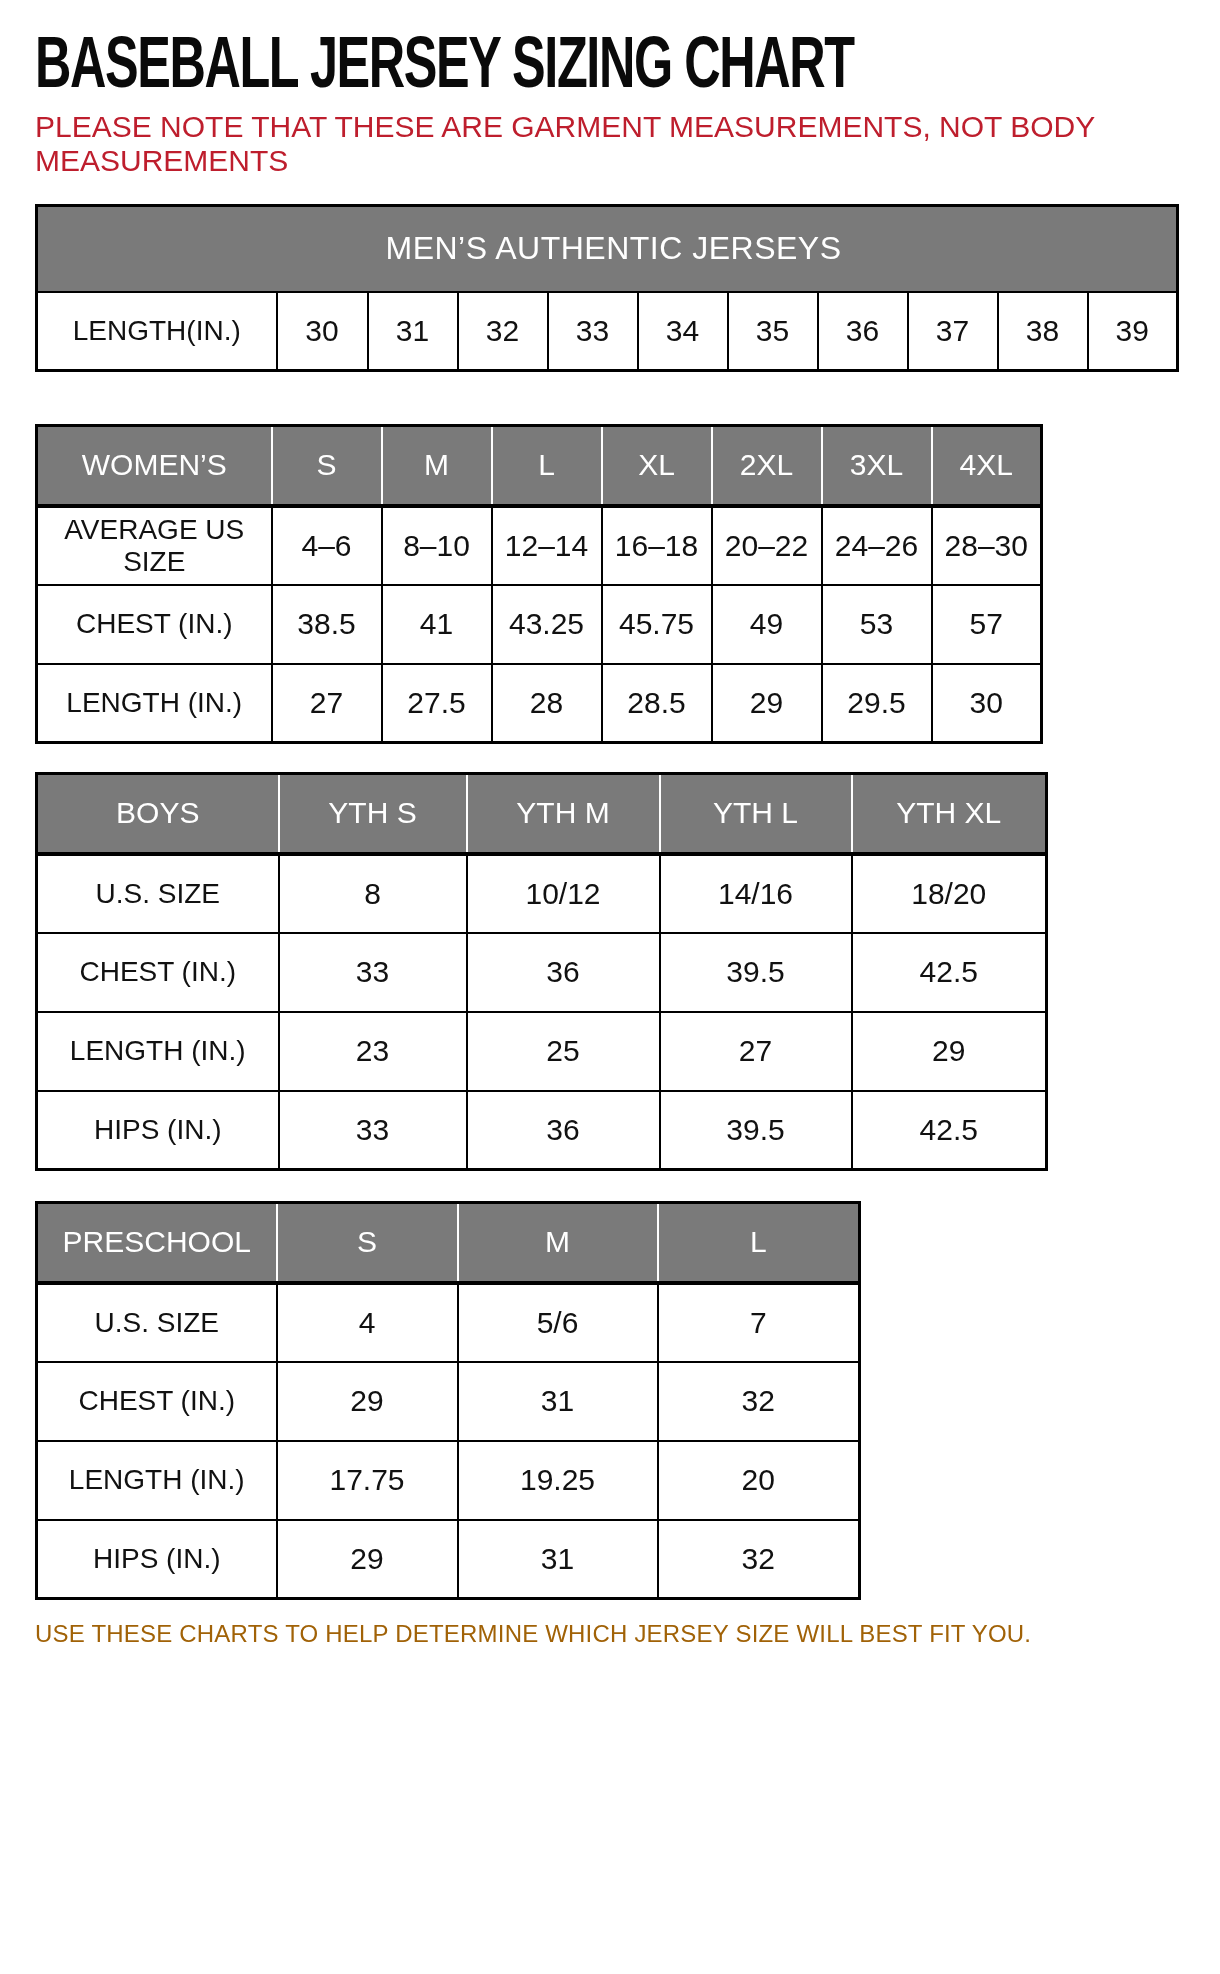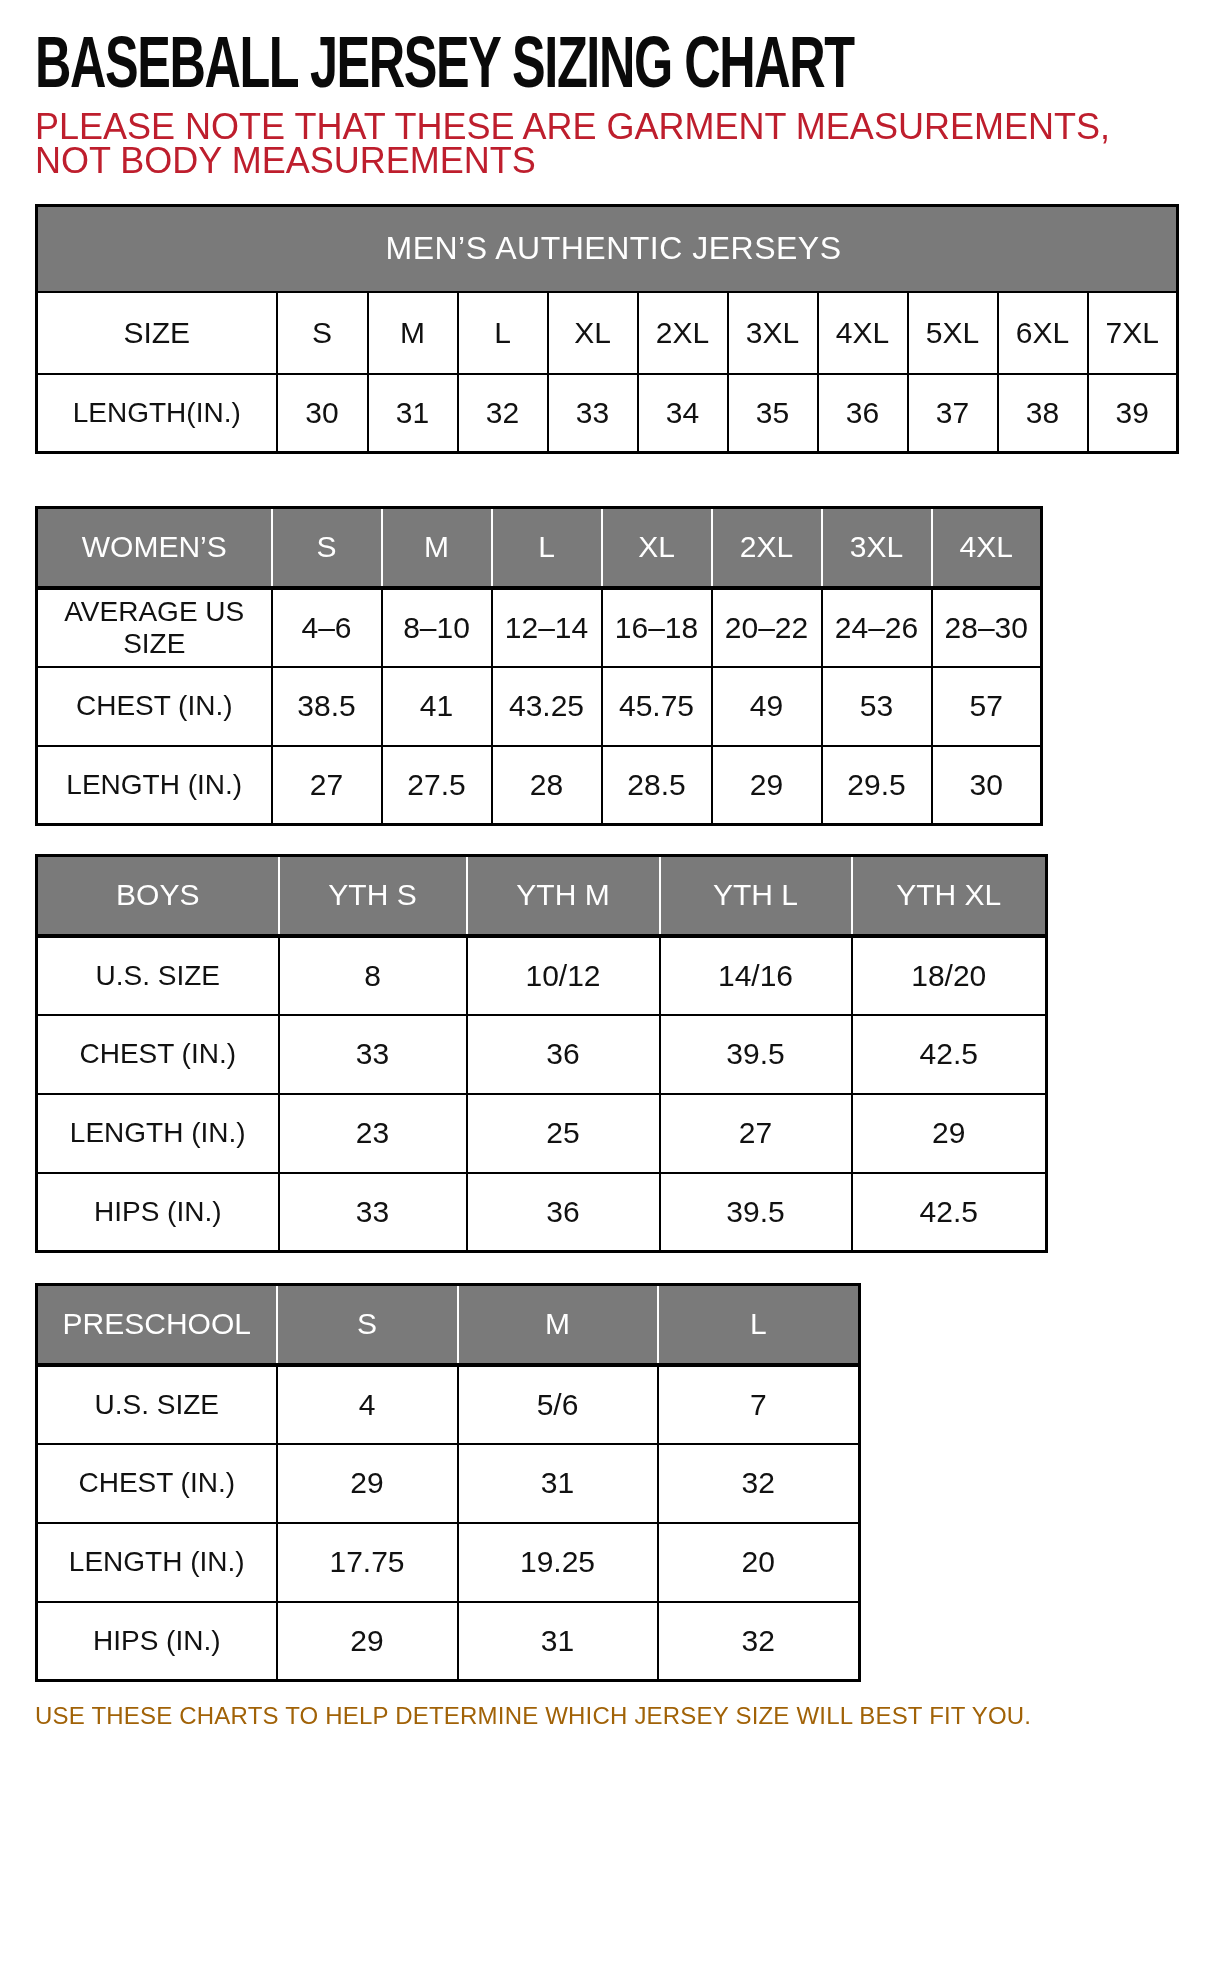--- a/index.html
+++ b/index.html
@@ -22,21 +22,21 @@
     color: #0a0a0a;
     transform: scaleX(0.70);
     transform-origin: 0 50%;
     white-space: nowrap;
     margin-top: 8px;
   }
 
   .note {
     margin-top: 16px;
     max-width: 1125px;
-    font-size: 36px;
+    font-size: 30px;
     line-height: 34px;
     color: #be1e2d;
   }
 
   table.t {
     border-collapse: collapse;
     table-layout: fixed;
     border: 3px solid #000;
     margin-top: 34px;
   }
@@ -102,33 +102,20 @@
         <col style="width:90px">
       <col style="width:90px">
         <col style="width:90px">
         <col style="width:90px">
         <col style="width:90px">
         <col style="width:90px">
     </colgroup>
     <thead>
         <tr>
           <th colspan="11" class="banner">MEN’S AUTHENTIC JERSEYS</th>
-        </tr>
-        <tr>
-          <th class="size-head">SIZE</th>
-          <th class="size-head">S</th>
-          <th class="size-head">M</th>
-          <th class="size-head">L</th>
-          <th class="size-head">XL</th>
-          <th class="size-head">2XL</th>
-          <th class="size-head">3XL</th>
-          <th class="size-head">4XL</th>
-          <th class="size-head">5XL</th>
-          <th class="size-head">6XL</th>
-          <th class="size-head">7XL</th>
         </tr>
       </thead>
     <tbody>
         <tr>
           <th class="row-label">LENGTH(IN.)</th>
           <td>30</td>
           <td>31</td>
           <td>32</td>
           <td>33</td>
           <td>34</td>

